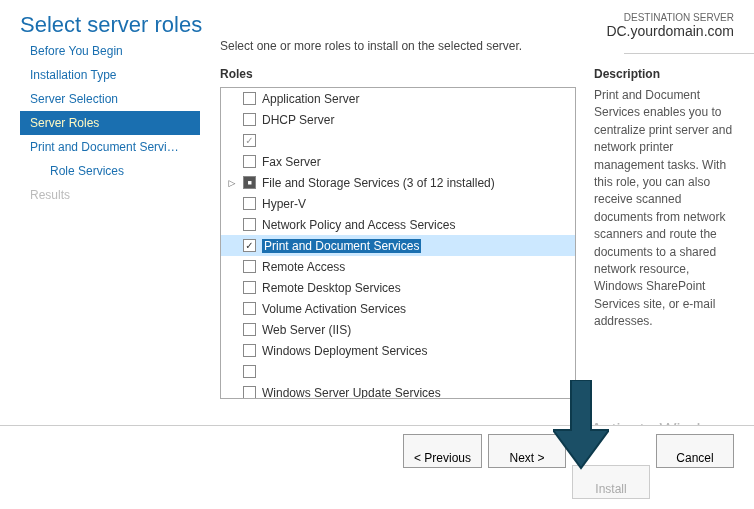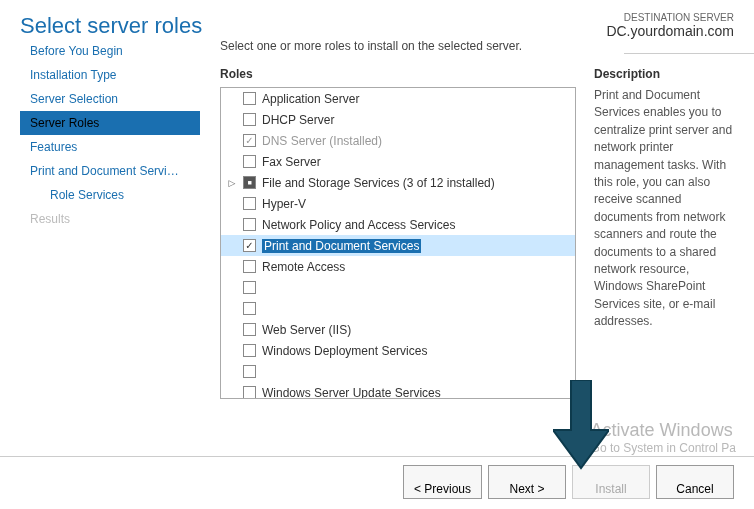--- a/index.html
+++ b/index.html
@@ -1,26 +1,26 @@
 <!DOCTYPE html>
 <html><head>
 <meta charset="utf-8">
 <style>
   * { box-sizing: border-box; margin: 0; padding: 0; }
   body { font-family: "Segoe UI", Arial, sans-serif; font-size: 12px; color: #333; background: #fff; width: 754px; height: 509px; overflow: hidden; position: relative; }
-  .header { padding: 12px 20px 0 20px; display: flex; justify-content: space-between; align-items: center; }
+  .header { padding: 12px 20px 0 20px; display: flex; justify-content: space-between; align-items: flex-start; }
   .title { font-size: 22px; font-weight: 300; color: #1a6fb0; }
   .dest { text-align: right; font-size: 11px; color: #555; }
   .dest-label { font-size: 10px; color: #666; }
   .dest-server { color: #333; font-size: 14px; }
   .hr-top { position: absolute; top: 53px; right: 0; width: 130px; border-top: 1px solid #ccc; }
   .main { display: flex; padding: 0 20px 0 20px; height: 385px; }
   .nav { width: 180px; flex-shrink: 0; font-size: 12px; }
   .nav-item { padding: 5px 10px 5px 10px; color: #1a6fb0; cursor: pointer; white-space: nowrap; overflow: hidden; text-overflow: ellipsis; }
-  .nav-item.active { background: #1a6fb0; color: #000000; }
+  .nav-item.active { background: #1a6fb0; color: #fef9c3; }
   .nav-item.disabled { color: #bbb; cursor: default; }
   .nav-item.sub { padding-left: 30px; }
   .content { flex: 1; padding-left: 20px; display: flex; flex-direction: column; }
   .prompt { margin-bottom: 14px; color: #444; }
   .cols { display: flex; gap: 18px; flex: 1; min-height: 0; }
   .roles-col { width: 356px; display: flex; flex-direction: column; }
   .desc-col { flex: 1; }
   .section-h { font-weight: 600; margin-bottom: 6px; color: #333; }
   .listbox { border: 1px solid #aaa; background: #fff; height: 312px; overflow-y: scroll; position: relative; }
   .listbox::-webkit-scrollbar { width: 17px; }
@@ -33,21 +33,21 @@
   .role-row .cb.partial { background: #555; }
   .role-row .cb.partial::before { content: "■"; color: #fff; font-size: 7px; }
   .role-row .cb.checked-disabled::before { content: "✓"; color: #999; }
   .role-row.disabled { color: #999; }
   .role-row.selected { background: #cce8ff; }
   .role-row.selected .label { background: #1a6fb0; color: #fff; padding: 0 2px; }
   .role-row .label { white-space: nowrap; }
   .desc-text { color: #555; line-height: 1.45; }
   .footer { position: absolute; bottom: 0; left: 0; right: 0; border-top: 1px solid #ccc; padding: 8px 20px 10px 0; display: flex; justify-content: flex-end; gap: 6px; background: #fff; }
   .btn { min-width: 78px; height: 23px; border: 1px solid #999; background: #f7f7f7; font-size: 12px; cursor: pointer; padding: 16px 10px; }
-  .btn:disabled { color: #aaa; border-color: #ccc; cursor: default; }
+  .btn:disabled { color: #aaa; border-color: #ccc; cursor: default; margin-top: 31px; }
   .watermark { position: absolute; right: 18px; bottom: 40px; color: #b8b8b8; text-align: left; pointer-events: none; }
   .watermark .w1 { font-size: 18px; }
   .watermark .w2 { font-size: 12px; }
   .arrow { position: absolute; left: 553px; top: 380px; pointer-events:none; }
   .arrow svg { display:block; }
 </style>
 </head>
 <body>
 
 <div class="header">
@@ -58,21 +58,20 @@
   </div>
 </div>
 <div class="hr-top"></div>
 
 <div class="main">
   <div class="nav" id="nav">
       <div class="nav-item">Before You Begin</div>
       <div class="nav-item">Installation Type</div>
       <div class="nav-item">Server Selection</div>
       <div class="nav-item active">Server Roles</div>
-      <div class="nav-item">Features</div>
       <div class="nav-item">Print and Document Servi…</div>
       <div class="nav-item sub">Role Services</div>
       <div class="nav-item disabled">Results</div>
     </div>
   <div class="content">
     <div class="prompt">Select one or more roles to install on the selected server.</div>
     <div class="cols">
       <div class="roles-col">
         <div class="section-h">Roles</div>
         <div class="listbox" id="roles">
@@ -82,21 +81,20 @@
               <span class="label">Application Server</span>
             </div>
             <div class="role-row">
               <span class="expander"></span>
               <span class="cb"></span>
               <span class="label">DHCP Server</span>
             </div>
             <div class="role-row disabled">
               <span class="expander"></span>
               <span class="cb checked-disabled"></span>
-              <span class="label">DNS Server (Installed)</span>
             </div>
             <div class="role-row">
               <span class="expander"></span>
               <span class="cb"></span>
               <span class="label">Fax Server</span>
             </div>
             <div class="role-row">
               <span class="expander">▷</span>
               <span class="cb partial"></span>
               <span class="label">File and Storage Services (3 of 12 installed)</span>
@@ -117,24 +115,26 @@
               <span class="label">Print and Document Services</span>
             </div>
             <div class="role-row">
               <span class="expander"></span>
               <span class="cb"></span>
               <span class="label">Remote Access</span>
             </div>
             <div class="role-row">
               <span class="expander"></span>
               <span class="cb"></span>
+              <span class="label">Remote Desktop Services</span>
             </div>
             <div class="role-row">
               <span class="expander"></span>
               <span class="cb"></span>
+              <span class="label">Volume Activation Services</span>
             </div>
             <div class="role-row">
               <span class="expander"></span>
               <span class="cb"></span>
               <span class="label">Web Server (IIS)</span>
             </div>
             <div class="role-row">
               <span class="expander"></span>
               <span class="cb"></span>
               <span class="label">Windows Deployment Services</span>

